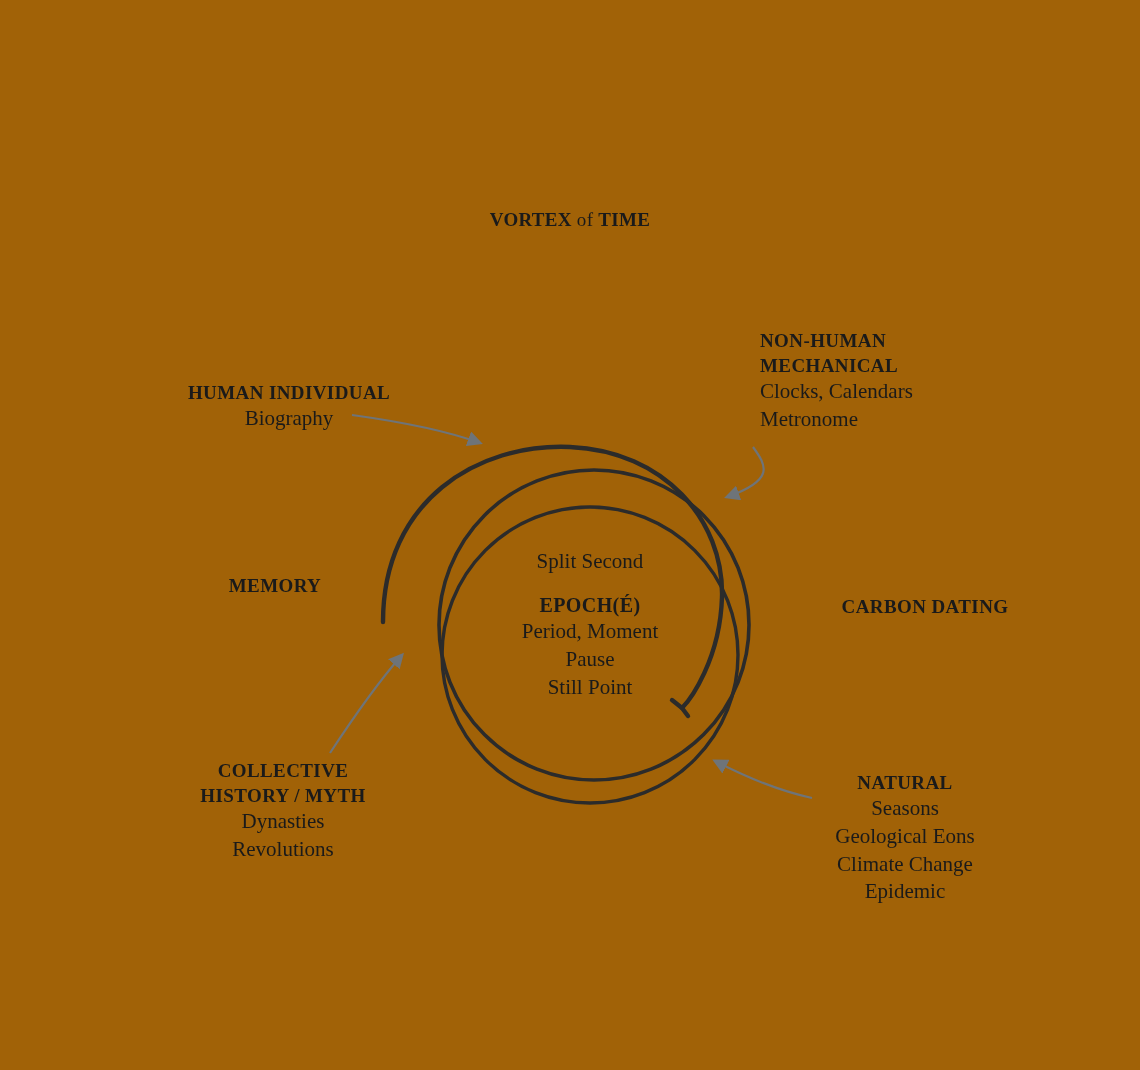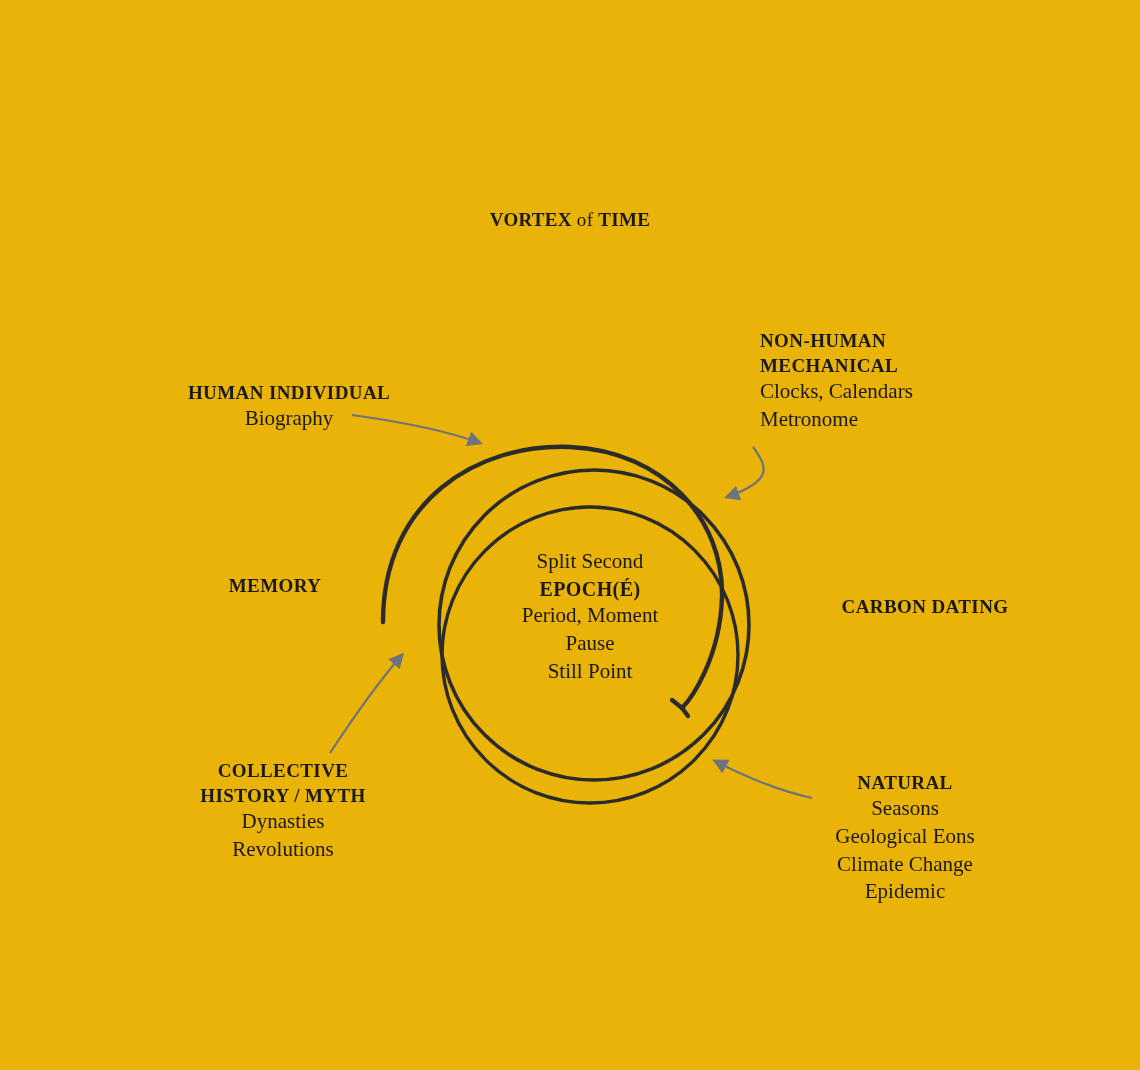--- a/index.html
+++ b/index.html
@@ -4,21 +4,21 @@
 <style>
   html, body {
     margin: 0;
     padding: 0;
     background: #ffffff;
   }
   #page {
     position: relative;
     width: 1140px;
     height: 1070px;
-    background: #eab308;
+    background: #a16207;
     font-family: "Liberation Serif", "DejaVu Serif", serif;
     color: #1a1a1a;
     overflow: hidden;
   }
   .title {
     position: absolute;
     left: 0;
     top: 209px;
     width: 1140px;
     text-align: center;
@@ -39,21 +39,21 @@
   .core {
     position: absolute;
     left: 440px;
     top: 548px;
     width: 300px;
     text-align: center;
     line-height: 1.32;
     font-size: 21px;
   }
   .core div { white-space: nowrap; }
-  .core .emph { font-weight: bold; font-size: 20px; letter-spacing: 0.4px; }
+  .core .emph { font-weight: bold; font-size: 20px; letter-spacing: 0.4px; margin-top: 16px; }
 
   .label {
     position: absolute;
     line-height: 1.32;
     font-size: 21px;
   }
   .label .hd {
     font-weight: bold;
     font-size: 19px;
     letter-spacing: 0.4px;

